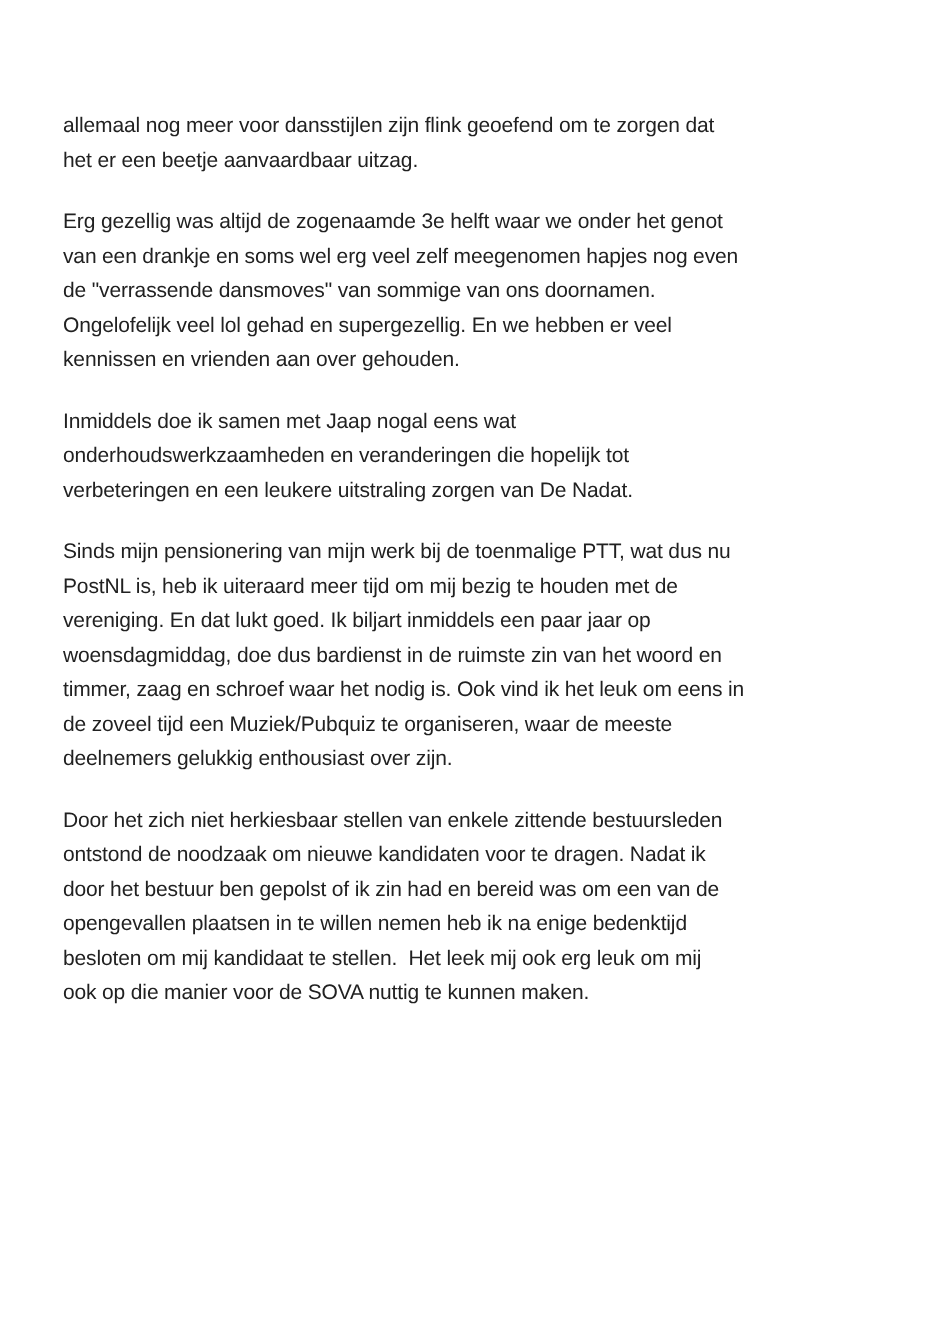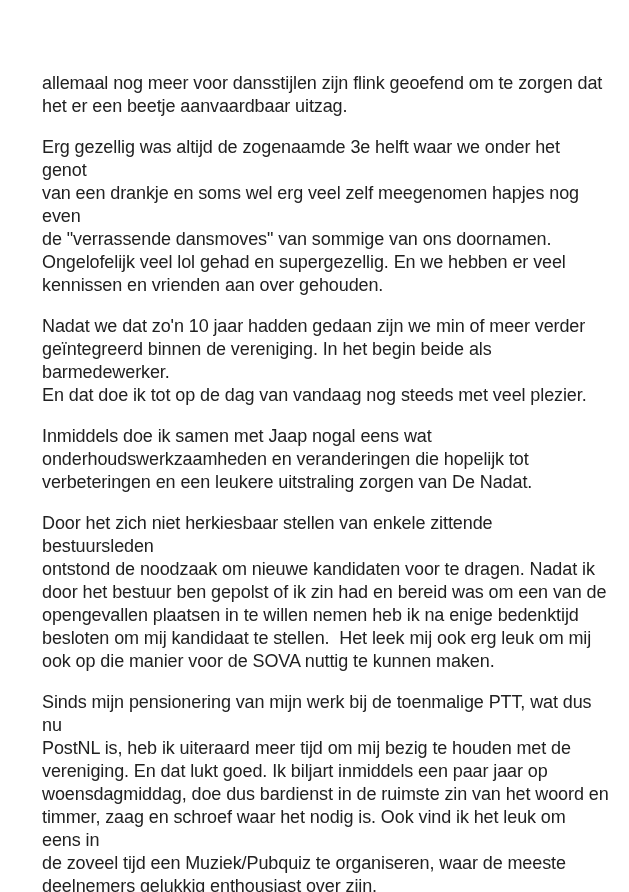--- a/index.html
+++ b/index.html
@@ -12,21 +12,21 @@
     background: #ffffff;
     overflow: hidden;
   }
   .document-page {
     box-sizing: border-box;
     width: 629px;
     height: 892px;
     padding: 72px 20px 12px 42px;
     background: #ffffff;
     font-family: "Liberation Sans", "DejaVu Sans", sans-serif;
-    font-size: 18px;
+    font-size: 14px;
     line-height: 23px;
     letter-spacing: -0.1px;
     color: #212121;
   }
   .document-page p {
     margin: 0 0 18px 0;
     white-space: pre-wrap;
     -webkit-font-smoothing: antialiased;
   }
 </style>
@@ -34,32 +34,29 @@
 <body>
 
 <div class="document-page">
   <p>allemaal nog meer voor dansstijlen zijn flink geoefend om te zorgen dat
 het er een beetje aanvaardbaar uitzag.</p>
   <p>Erg gezellig was altijd de zogenaamde 3e helft waar we onder het genot
 van een drankje en soms wel erg veel zelf meegenomen hapjes nog even
 de "verrassende dansmoves" van sommige van ons doornamen.
 Ongelofelijk veel lol gehad en supergezellig. En we hebben er veel
 kennissen en vrienden aan over gehouden.</p>
-  <p>Nadat we dat zo'n 10 jaar hadden gedaan zijn we min of meer verder
-geïntegreerd binnen de vereniging. In het begin beide als barmedewerker.
-En dat doe ik tot op de dag van vandaag nog steeds met veel plezier.</p>
   <p>Inmiddels doe ik samen met Jaap nogal eens wat
 onderhoudswerkzaamheden en veranderingen die hopelijk tot
 verbeteringen en een leukere uitstraling zorgen van De Nadat.</p>
-  <p>Door het zich niet herkiesbaar stellen van enkele zittende bestuursleden
-ontstond de noodzaak om nieuwe kandidaten voor te dragen. Nadat ik
-door het bestuur ben gepolst of ik zin had en bereid was om een van de
-opengevallen plaatsen in te willen nemen heb ik na enige bedenktijd
-besloten om mij kandidaat te stellen.  Het leek mij ook erg leuk om mij
-ook op die manier voor de SOVA nuttig te kunnen maken.</p>
   <p>Sinds mijn pensionering van mijn werk bij de toenmalige PTT, wat dus nu
 PostNL is, heb ik uiteraard meer tijd om mij bezig te houden met de
 vereniging. En dat lukt goed. Ik biljart inmiddels een paar jaar op
 woensdagmiddag, doe dus bardienst in de ruimste zin van het woord en
 timmer, zaag en schroef waar het nodig is. Ook vind ik het leuk om eens in
 de zoveel tijd een Muziek/Pubquiz te organiseren, waar de meeste
 deelnemers gelukkig enthousiast over zijn.</p>
+  <p>Door het zich niet herkiesbaar stellen van enkele zittende bestuursleden
+ontstond de noodzaak om nieuwe kandidaten voor te dragen. Nadat ik
+door het bestuur ben gepolst of ik zin had en bereid was om een van de
+opengevallen plaatsen in te willen nemen heb ik na enige bedenktijd
+besloten om mij kandidaat te stellen.  Het leek mij ook erg leuk om mij
+ook op die manier voor de SOVA nuttig te kunnen maken.</p>
 </div>
 
 </body></html>

